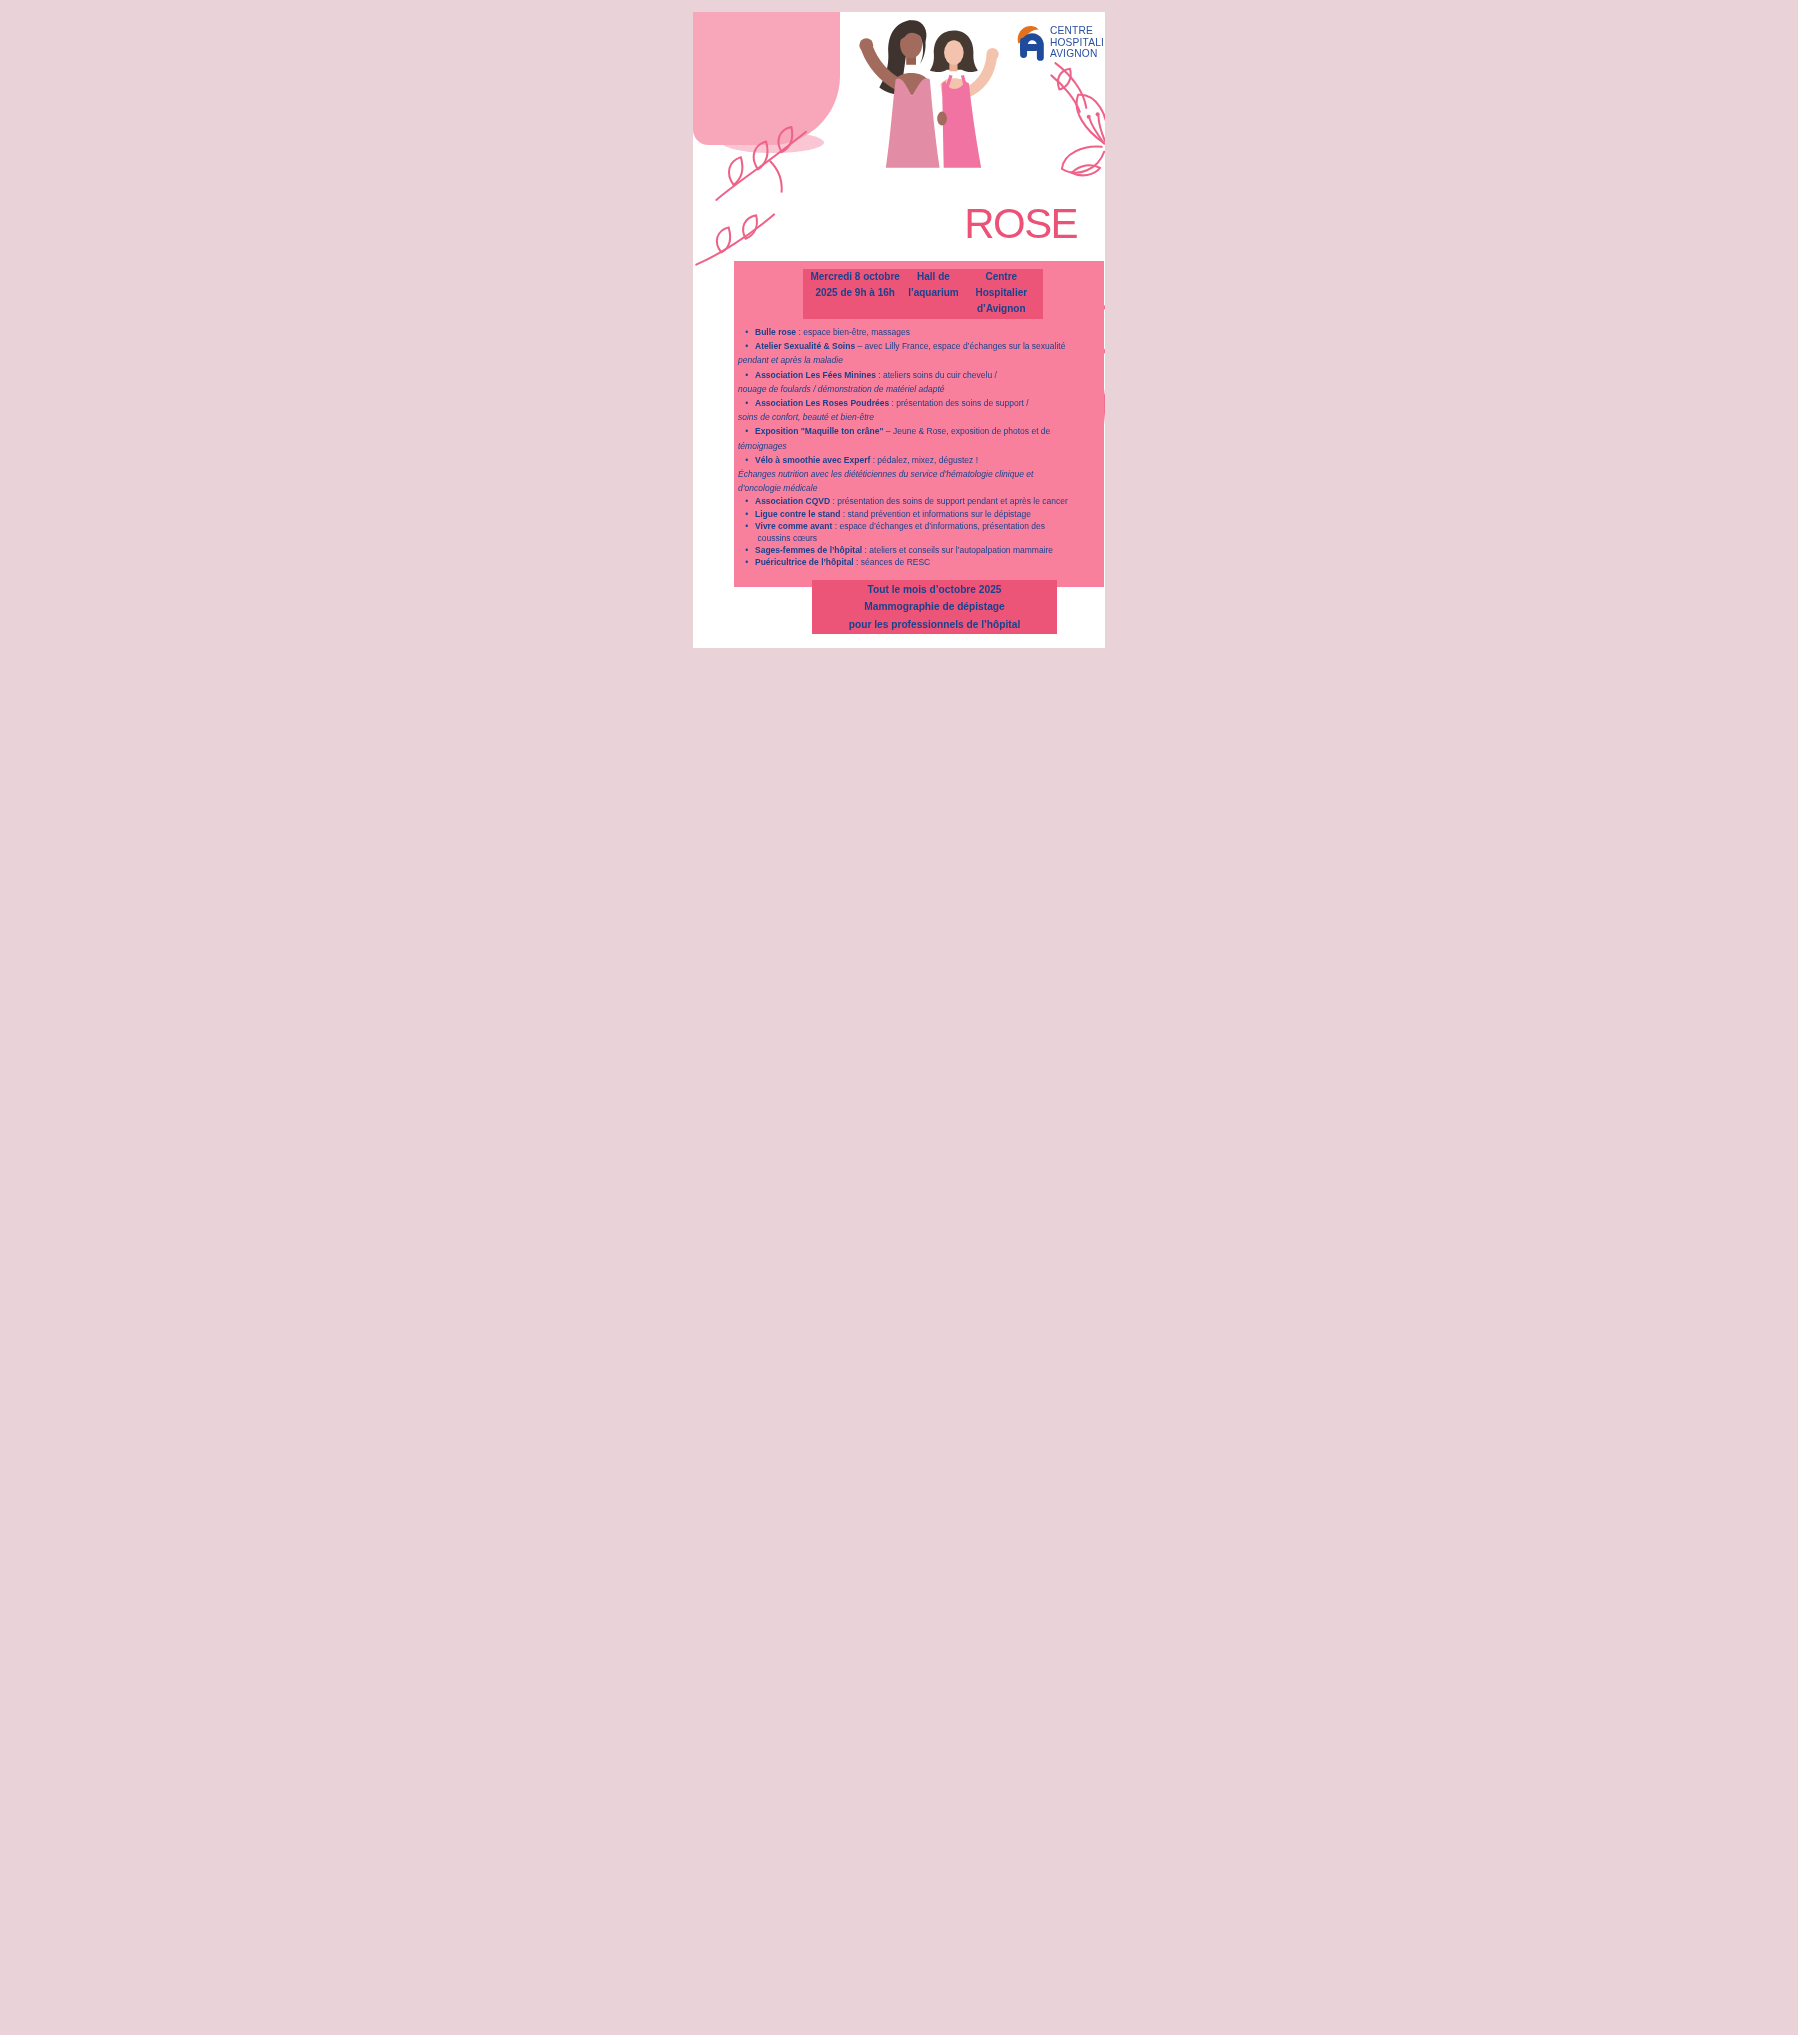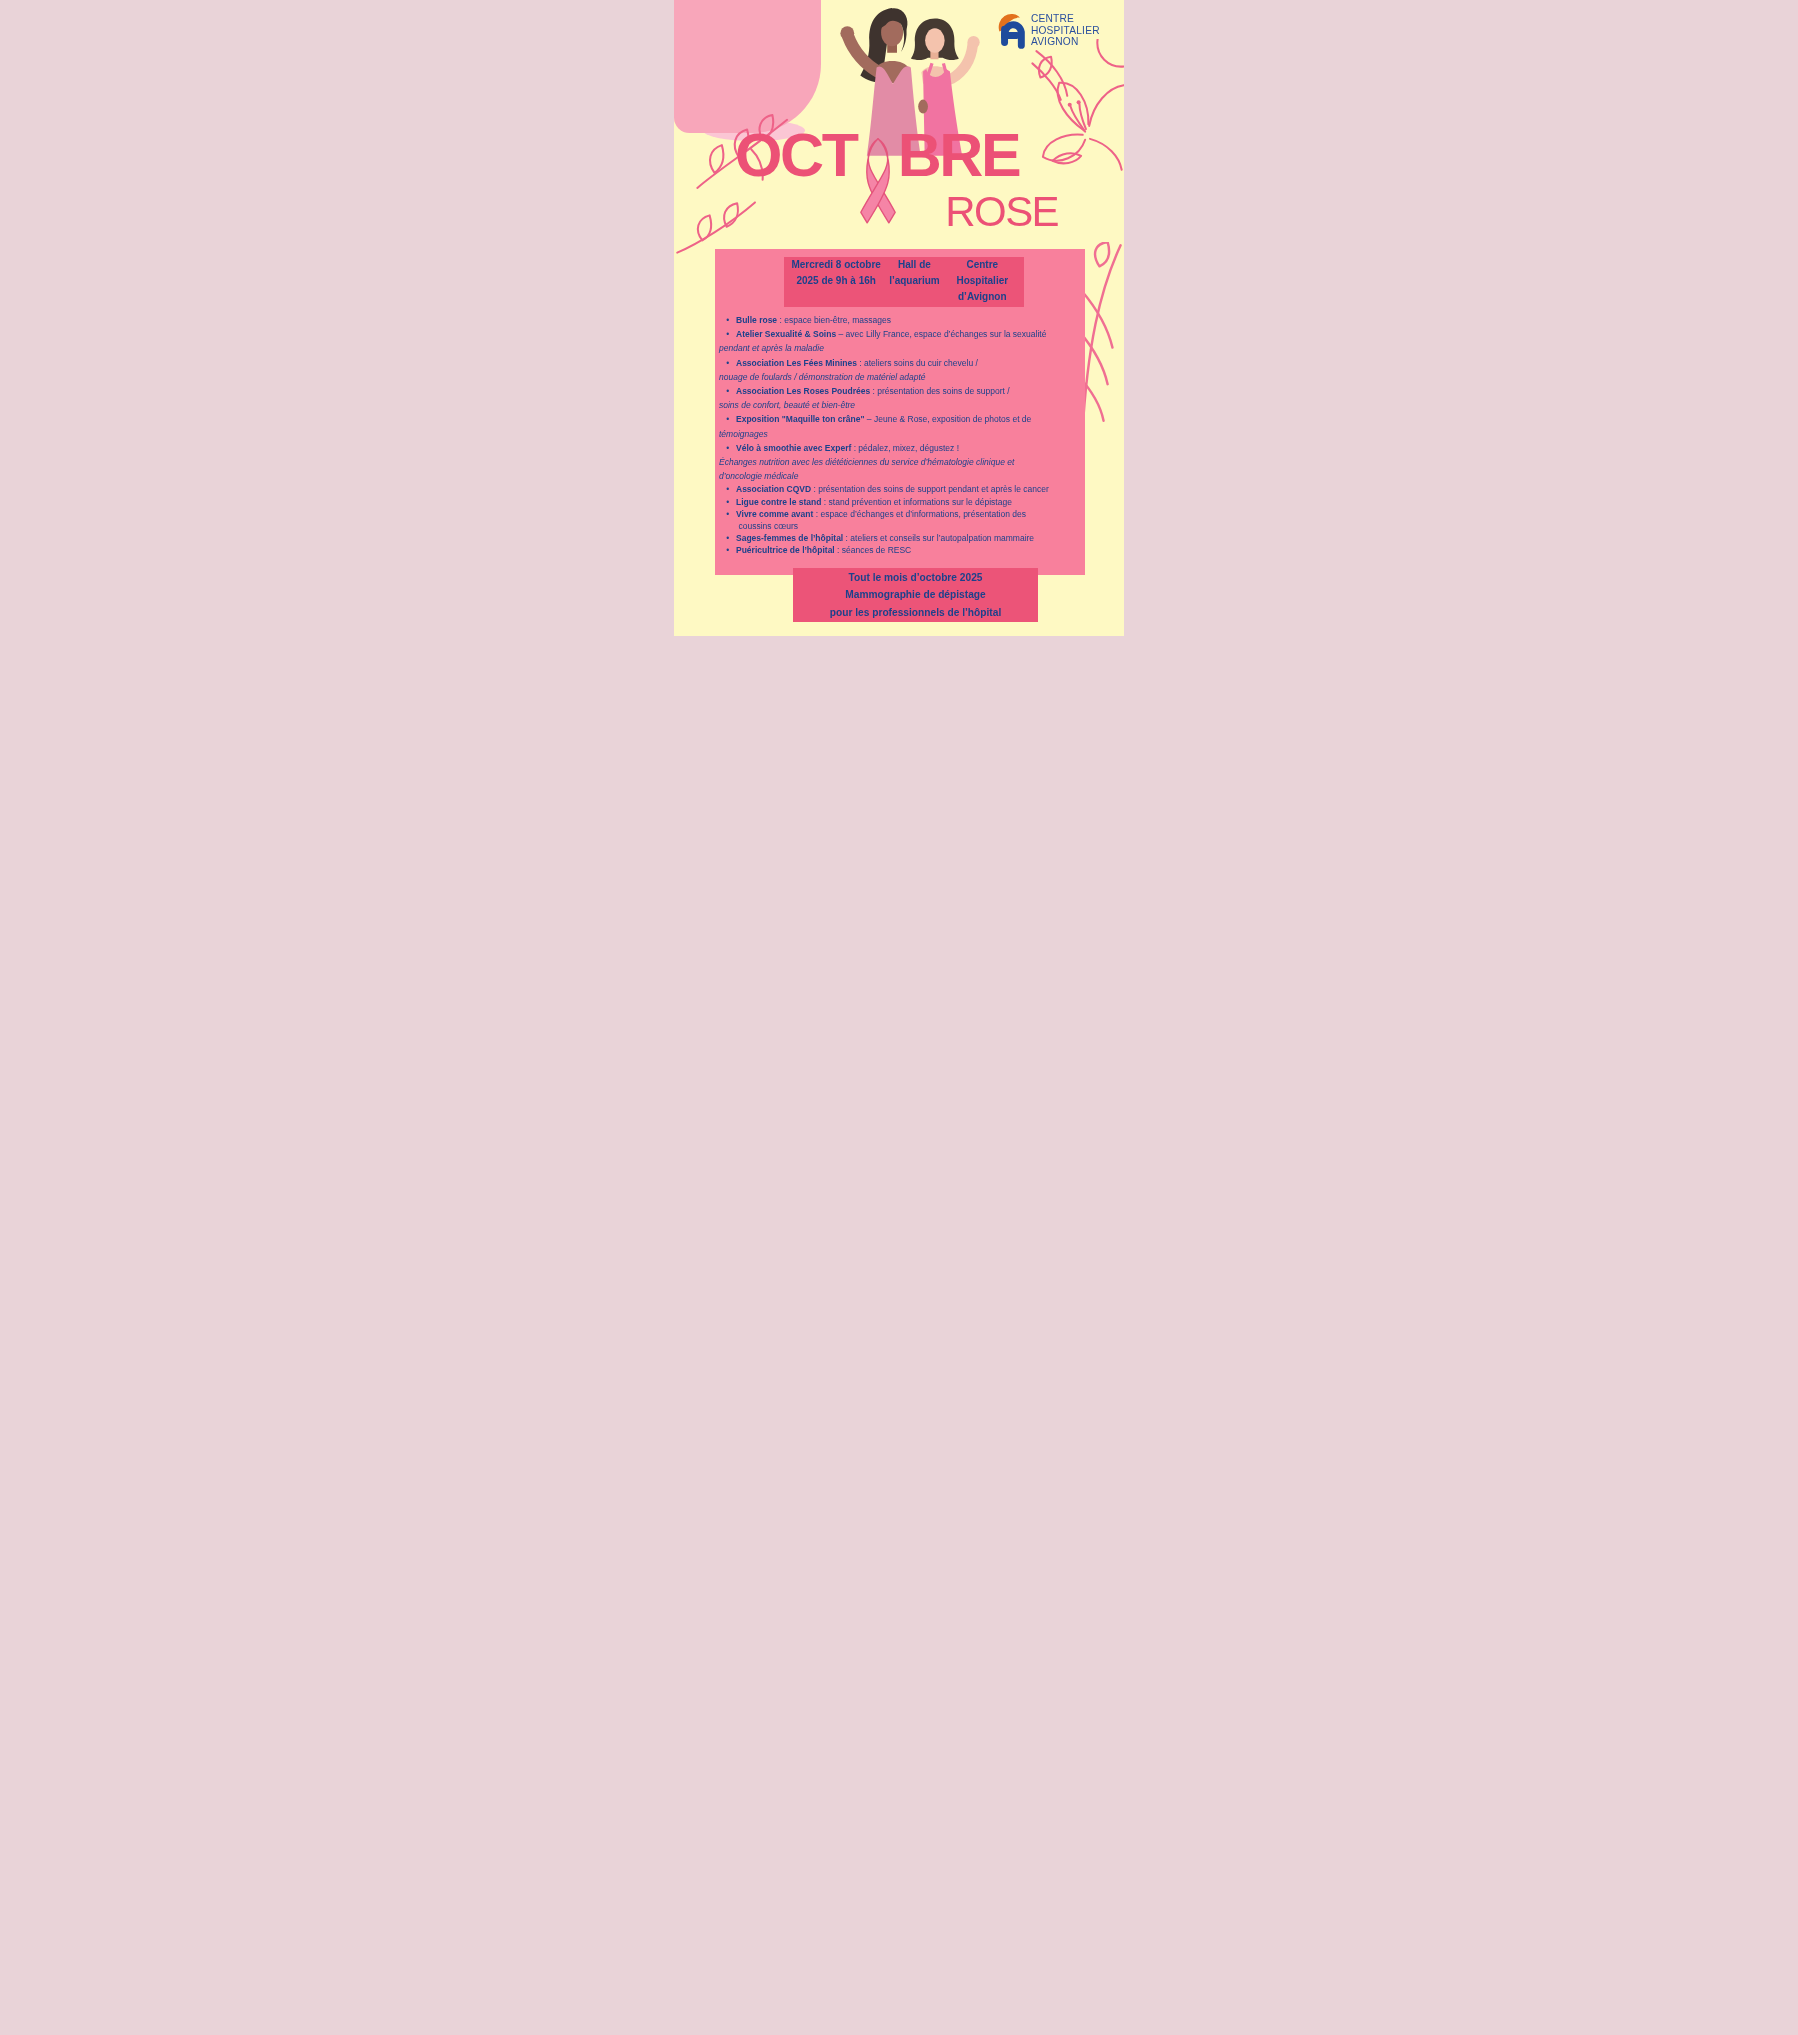--- a/index.html
+++ b/index.html
@@ -1,16 +1,16 @@
 <!DOCTYPE html>
 <html style="font-size:6.5px"><head>
 <meta charset="utf-8">
 <style>
   html,body{margin:0;padding:0;background:#e9d3d8;font-family:"Liberation Sans",sans-serif;}
-  .page{position:relative;width:450px;height:636px;margin:0 auto;background:#fef9c3;overflow:hidden;}
+  .page{position:relative;width:412px;height:636px;margin:12px auto;background:#ffffff;overflow:hidden;}
   .abs{position:absolute;}
   
   .blob-fringe{left:28.5px;top:120px;width:102px;height:21px;background:#fbc6d4;border-radius:50%;z-index:0;}
   .blob{left:0;top:0;width:147px;height:133px;background:#f8a6ba;border-radius:0 0 69px 15.5px;z-index:1;}
   
   .sketch{z-index:1;}
   svg .ln-art{fill:none;stroke:#ee6288;stroke-width:5;stroke-linecap:round;stroke-linejoin:round;}
   
   .women{left:157px;top:3.3px;z-index:2;}
   
@@ -117,28 +117,20 @@
       <rect x="14" y="44" width="24" height="70" rx="12" fill="#1e4b9c"></rect>
       <rect x="14" y="66" width="60" height="24" rx="5" fill="#1e4b9c"></rect>
     </svg>
     <div class="logo-text">
       <span>CENTRE</span>
       <span>HOSPITALIER</span>
       <span class="bold">AVIGNON</span>
     </div>
   </div>
 
-  <div class="abs title-row">
-    <span>OCT</span>
-    <svg class="ribbon-svg" width="46" height="105" viewBox="0 0 130 300">
-      <path d="M65,8 C38,26 30,62 44,96 C57,126 88,168 114,218 L96,248 C68,204 46,168 37,134 C28,98 34,36 65,8 Z" fill="#f584a6" stroke="#e4557c" stroke-width="4" stroke-linejoin="round"></path>
-      <path d="M65,8 C92,26 100,62 86,96 C73,126 42,168 16,218 L34,248 C62,204 84,168 93,134 C102,98 96,36 65,8 Z" fill="#f584a6" stroke="#e4557c" stroke-width="4" stroke-linejoin="round"></path>
-    </svg>
-    <span>BRE</span>
-  </div>
   <div class="abs title-rose">ROSE</div>
 
   <div class="abs main-box"></div>
 
   <div class="abs event-box">
     <div>Mercredi 8 octobre 2025 de 9h à 16h</div>
     <div>Hall de l’aquarium</div>
     <div>Centre Hospitalier d’Avignon</div>
   </div>
 

